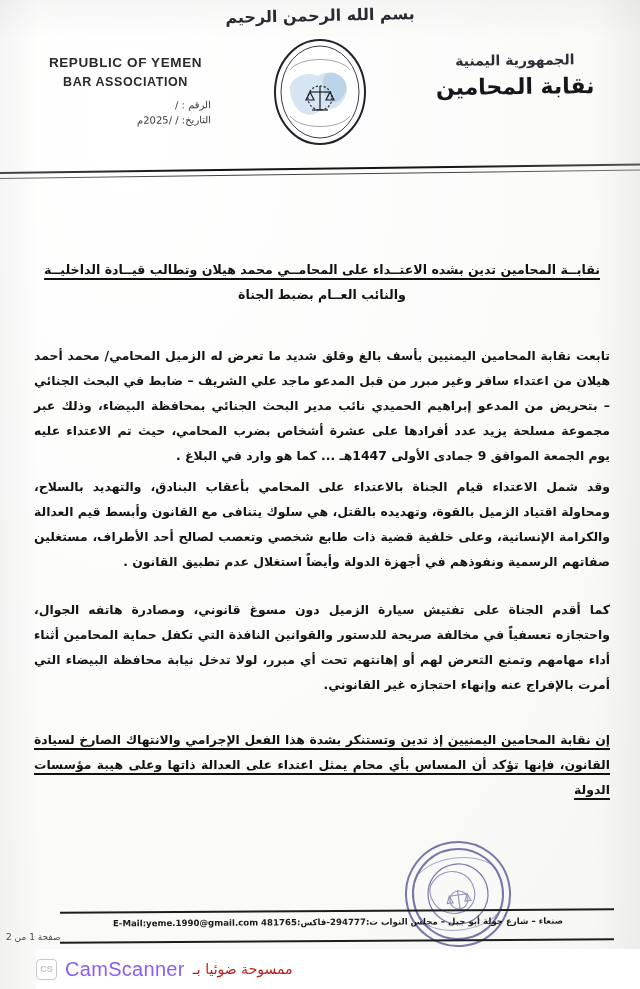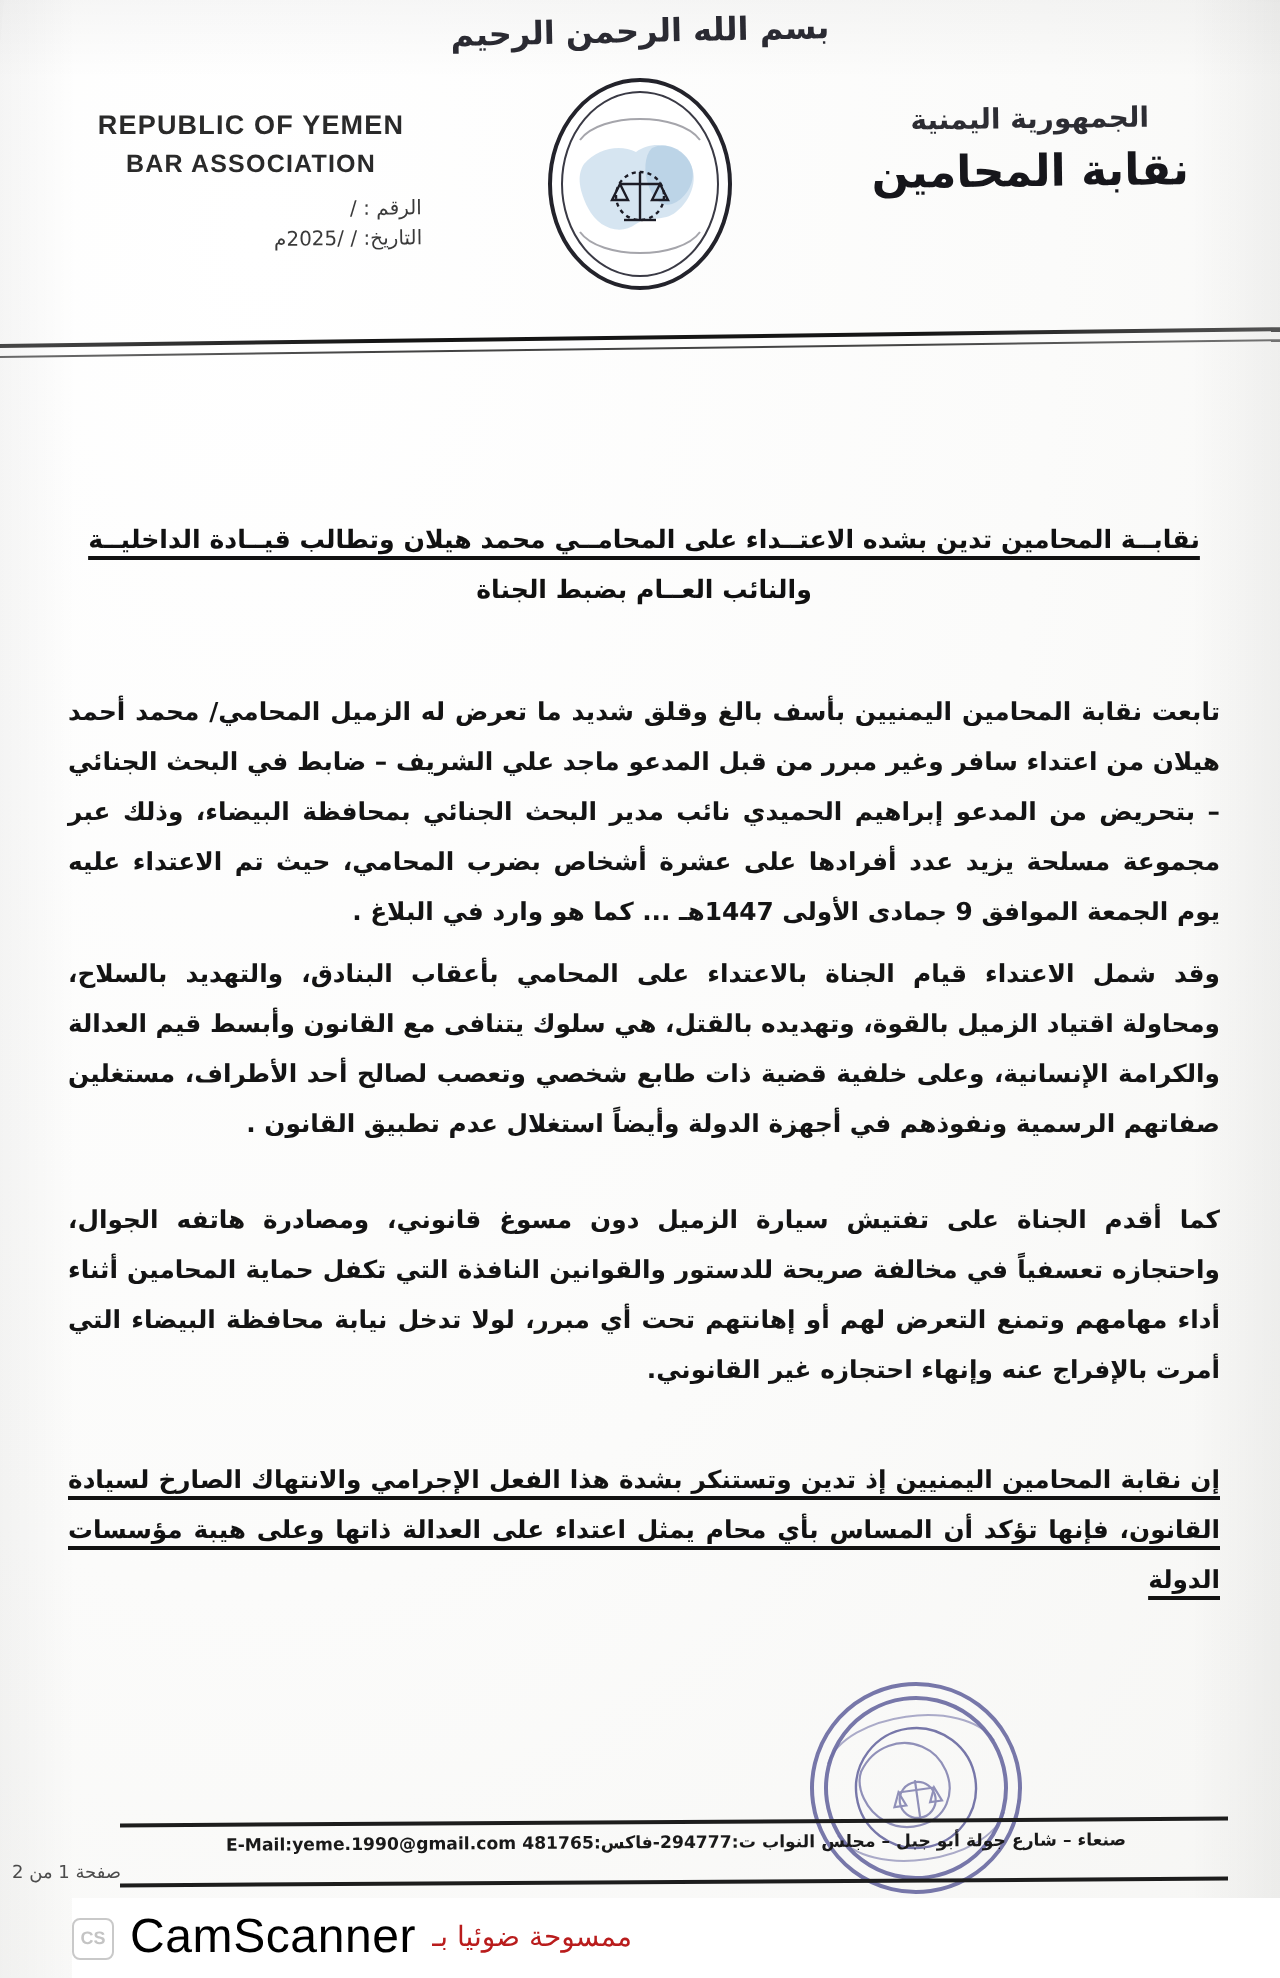--- a/index.html
+++ b/index.html
@@ -275,22 +275,22 @@
     color: #c4c4c4;
     font-size: 9px;
     font-weight: 700;
     display: flex;
     align-items: center;
     justify-content: center;
     font-family: "Liberation Sans", sans-serif;
     flex: none;
   }
   .cs-text {
-    font-size: 24px;
-    color: #000000;
+    font-size: 20px;
+    color: #8b5cf6;
     letter-spacing: .3px;
     font-family: "Liberation Sans", sans-serif;
   }
   .cs-ar {
     font-size: 14px;
     color: #b91c1c;
     direction: rtl;
   }
 </style>
 </head>

